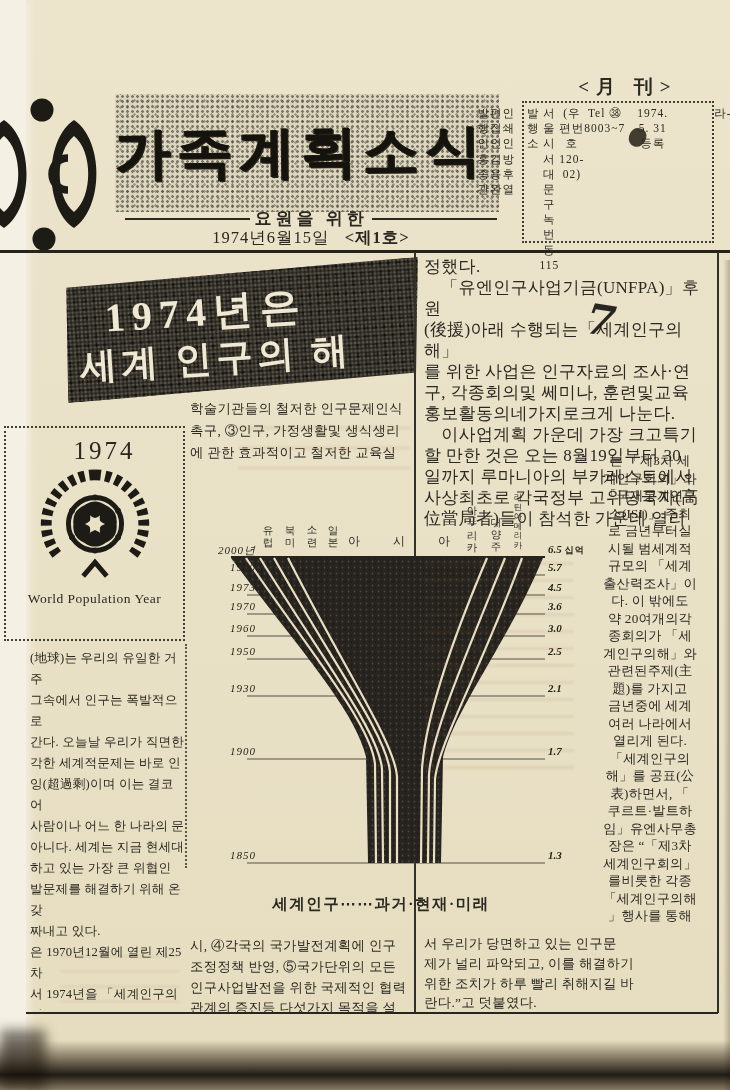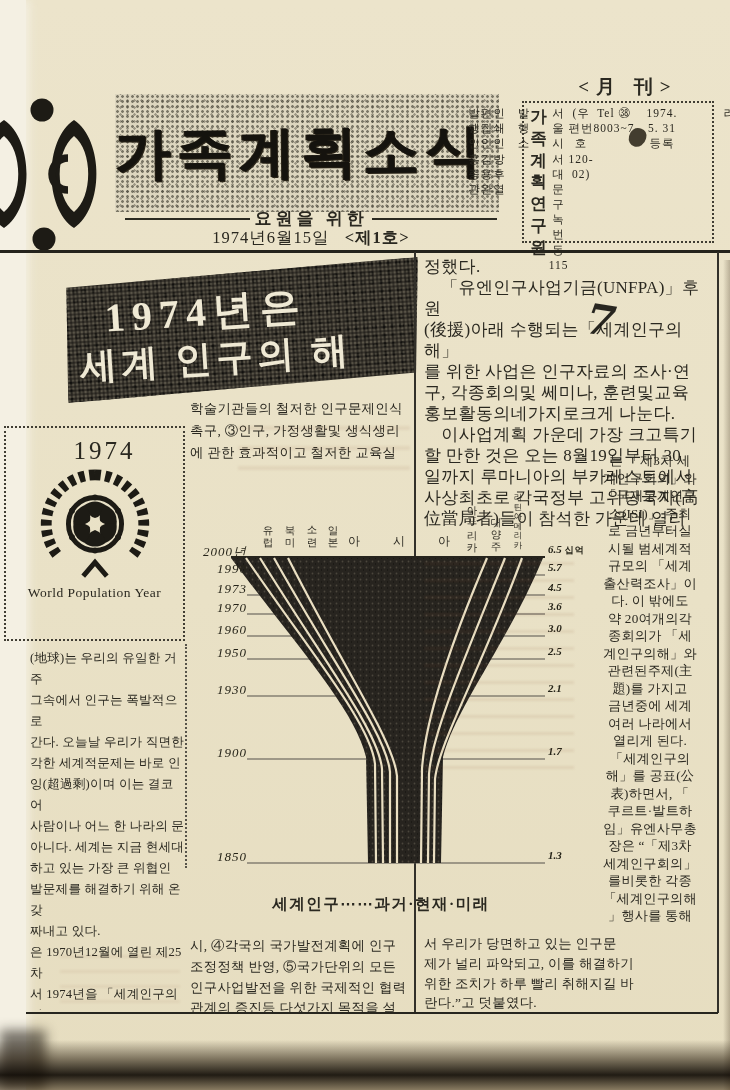--- a/index.html
+++ b/index.html
@@ -66,24 +66,24 @@
   .right-narrow{left:582px;top:452px;width:136px;font-size:13.2px;line-height:17.5px;letter-spacing:.2px;text-align:center;}
   .mid-bottom{left:190px;top:936px;width:226px;font-size:13.4px;line-height:20.8px;letter-spacing:.3px;}
   .right-bottom{left:424px;top:934px;width:292px;font-size:13.4px;line-height:19.8px;letter-spacing:.3px;}
   .hand7{left:586px;top:296px;font-family:"DejaVu Serif",serif;font-style:italic;font-weight:bold;font-size:42px;color:#181712;transform:rotate(9deg);opacity:.92;}
   
   .logo-box{
     left:4px;top:426px;width:181px;height:215px;border:2.4px dotted #403d33;box-sizing:border-box;
     display:flex;flex-direction:column;align-items:center;
   }
   .logo-year{font-size:25px;letter-spacing:3px;margin-top:9px;margin-left:20px;}
-  .logo-caption{font-size:13.5px;letter-spacing:.5px;margin-top:2px;}
+  .logo-caption{font-size:13.5px;letter-spacing:.5px;margin-top:8px;}
   
   .chart-row{position:absolute;left:0;width:730px;height:16px;}
-  .cy{position:absolute;left:185px;width:62px;text-align:right;font-size:13px;font-style:italic;letter-spacing:1px;color:#262419;}
+  .cy{position:absolute;left:194px;width:62px;text-align:right;font-size:11px;font-style:italic;letter-spacing:1px;color:#262419;}
   .cv{position:absolute;left:548px;font-size:11px;font-style:italic;font-weight:bold;color:#262419;}
   .cunit{font-size:9px;font-style:normal;margin-left:3px;letter-spacing:1px;}
   .vlab{position:absolute;writing-mode:vertical-rl;text-orientation:upright;font-size:10.5px;line-height:1;letter-spacing:2px;color:#2c2a22;}
   .asia-lab{left:348px;top:533px;width:116px;text-align:center;font-size:12px;letter-spacing:15px;color:#2c2a22;white-space:nowrap;}
   .chart-caption{left:243px;top:894px;width:276px;text-align:center;font-size:15.5px;font-weight:bold;letter-spacing:1.5px;}
   
   .bleed{pointer-events:none;filter:blur(1px);}
   .bleed.a{left:424px;top:562px;width:150px;height:212px;background:repeating-linear-gradient(180deg,rgba(150,95,60,.10) 0 3px,transparent 3px 17px);}
   .bleed.b{left:238px;top:426px;width:172px;height:58px;background:repeating-linear-gradient(180deg,rgba(150,95,60,.09) 0 4px,transparent 4px 20px);}
   .bleed.c{left:60px;top:955px;width:120px;height:50px;background:repeating-linear-gradient(180deg,rgba(140,90,55,.07) 0 3px,transparent 3px 15px);}
@@ -126,21 +126,20 @@
 </div>
 
 <div class="abs monthly">&lt;月 刊&gt;</div>
 
 <div class="abs pub-box">
   <div>발행인  홍 종 관</div>
   <div>편집인  김 용 완</div>
   <div>인쇄인  방 후 열</div>
   <div class="dotline"></div>
   <div>발행소</div>
-  <div class="office-name">가족계획 연구원</div>
   <div>서울시서대문구 녹번동115</div>
   <div>(우편번호120-02)</div>
   <div>Tel  ㊳8003~7</div>
   <div class="dotline"></div>
   <div>1974. 5. 31 등록</div>
   <div class="reg2">라-1793호</div>
 </div>
 <div class="abs stamp-smudge"></div>
 
 <div class="abs rule-top"></div>

